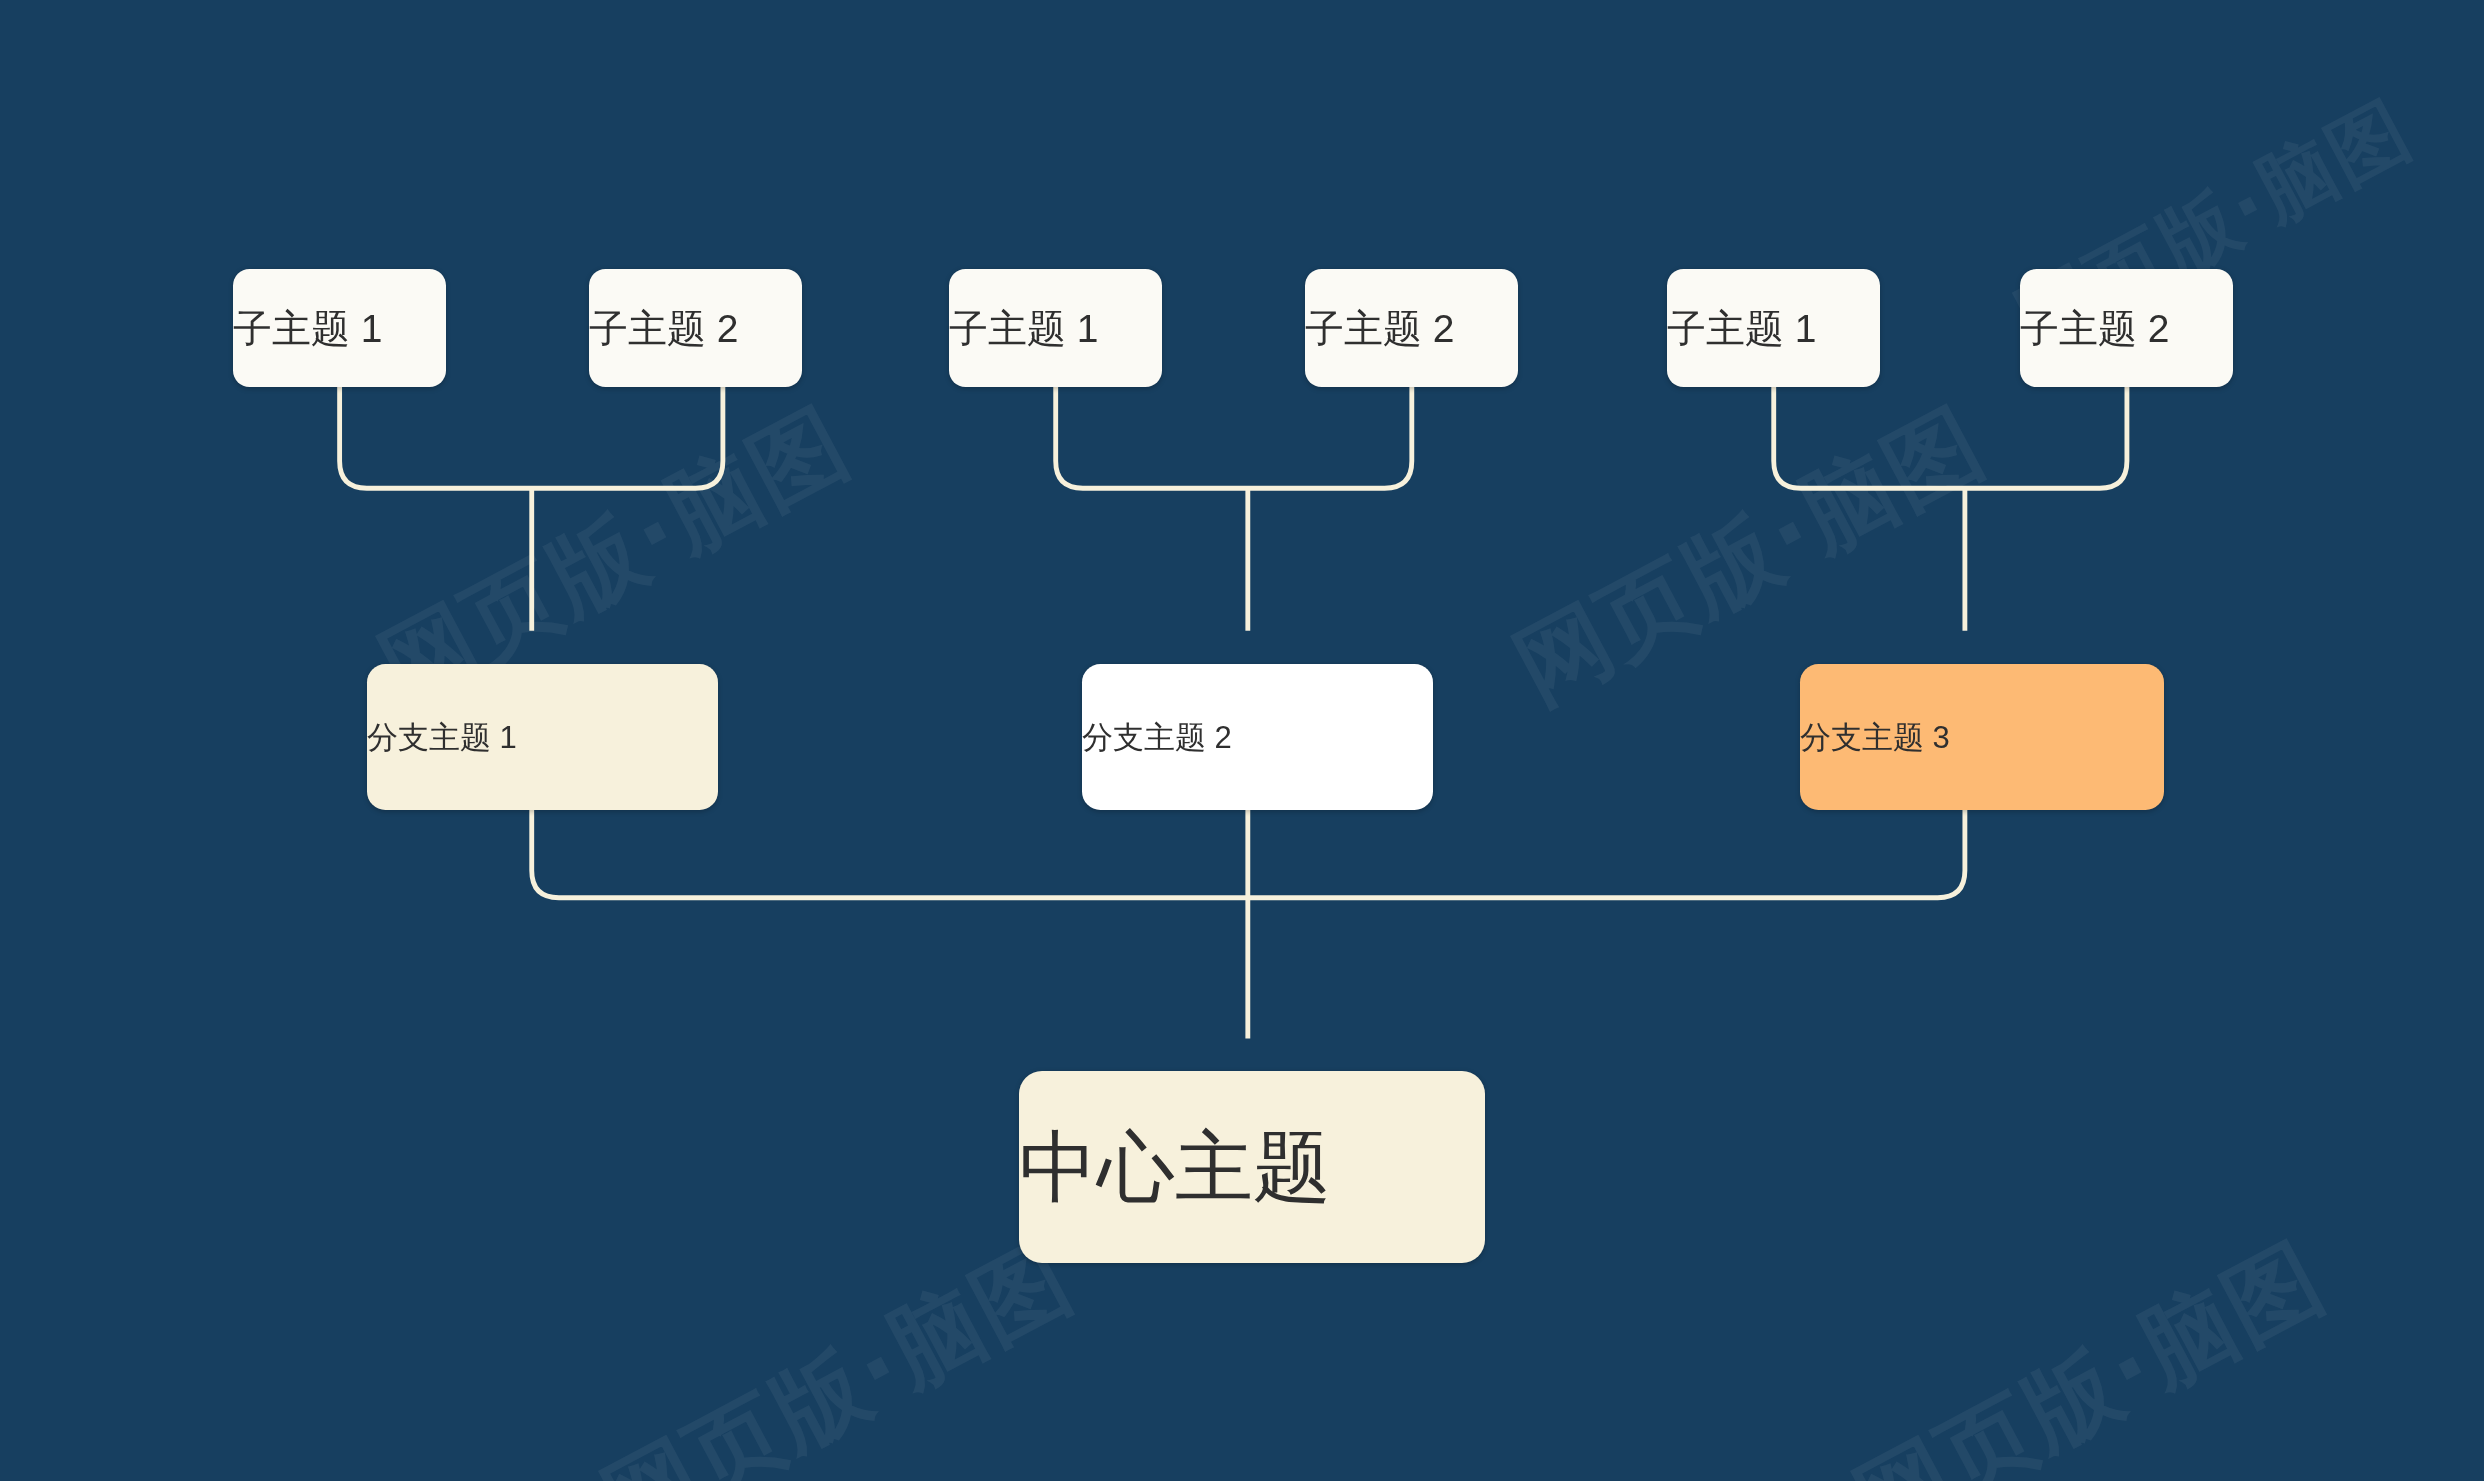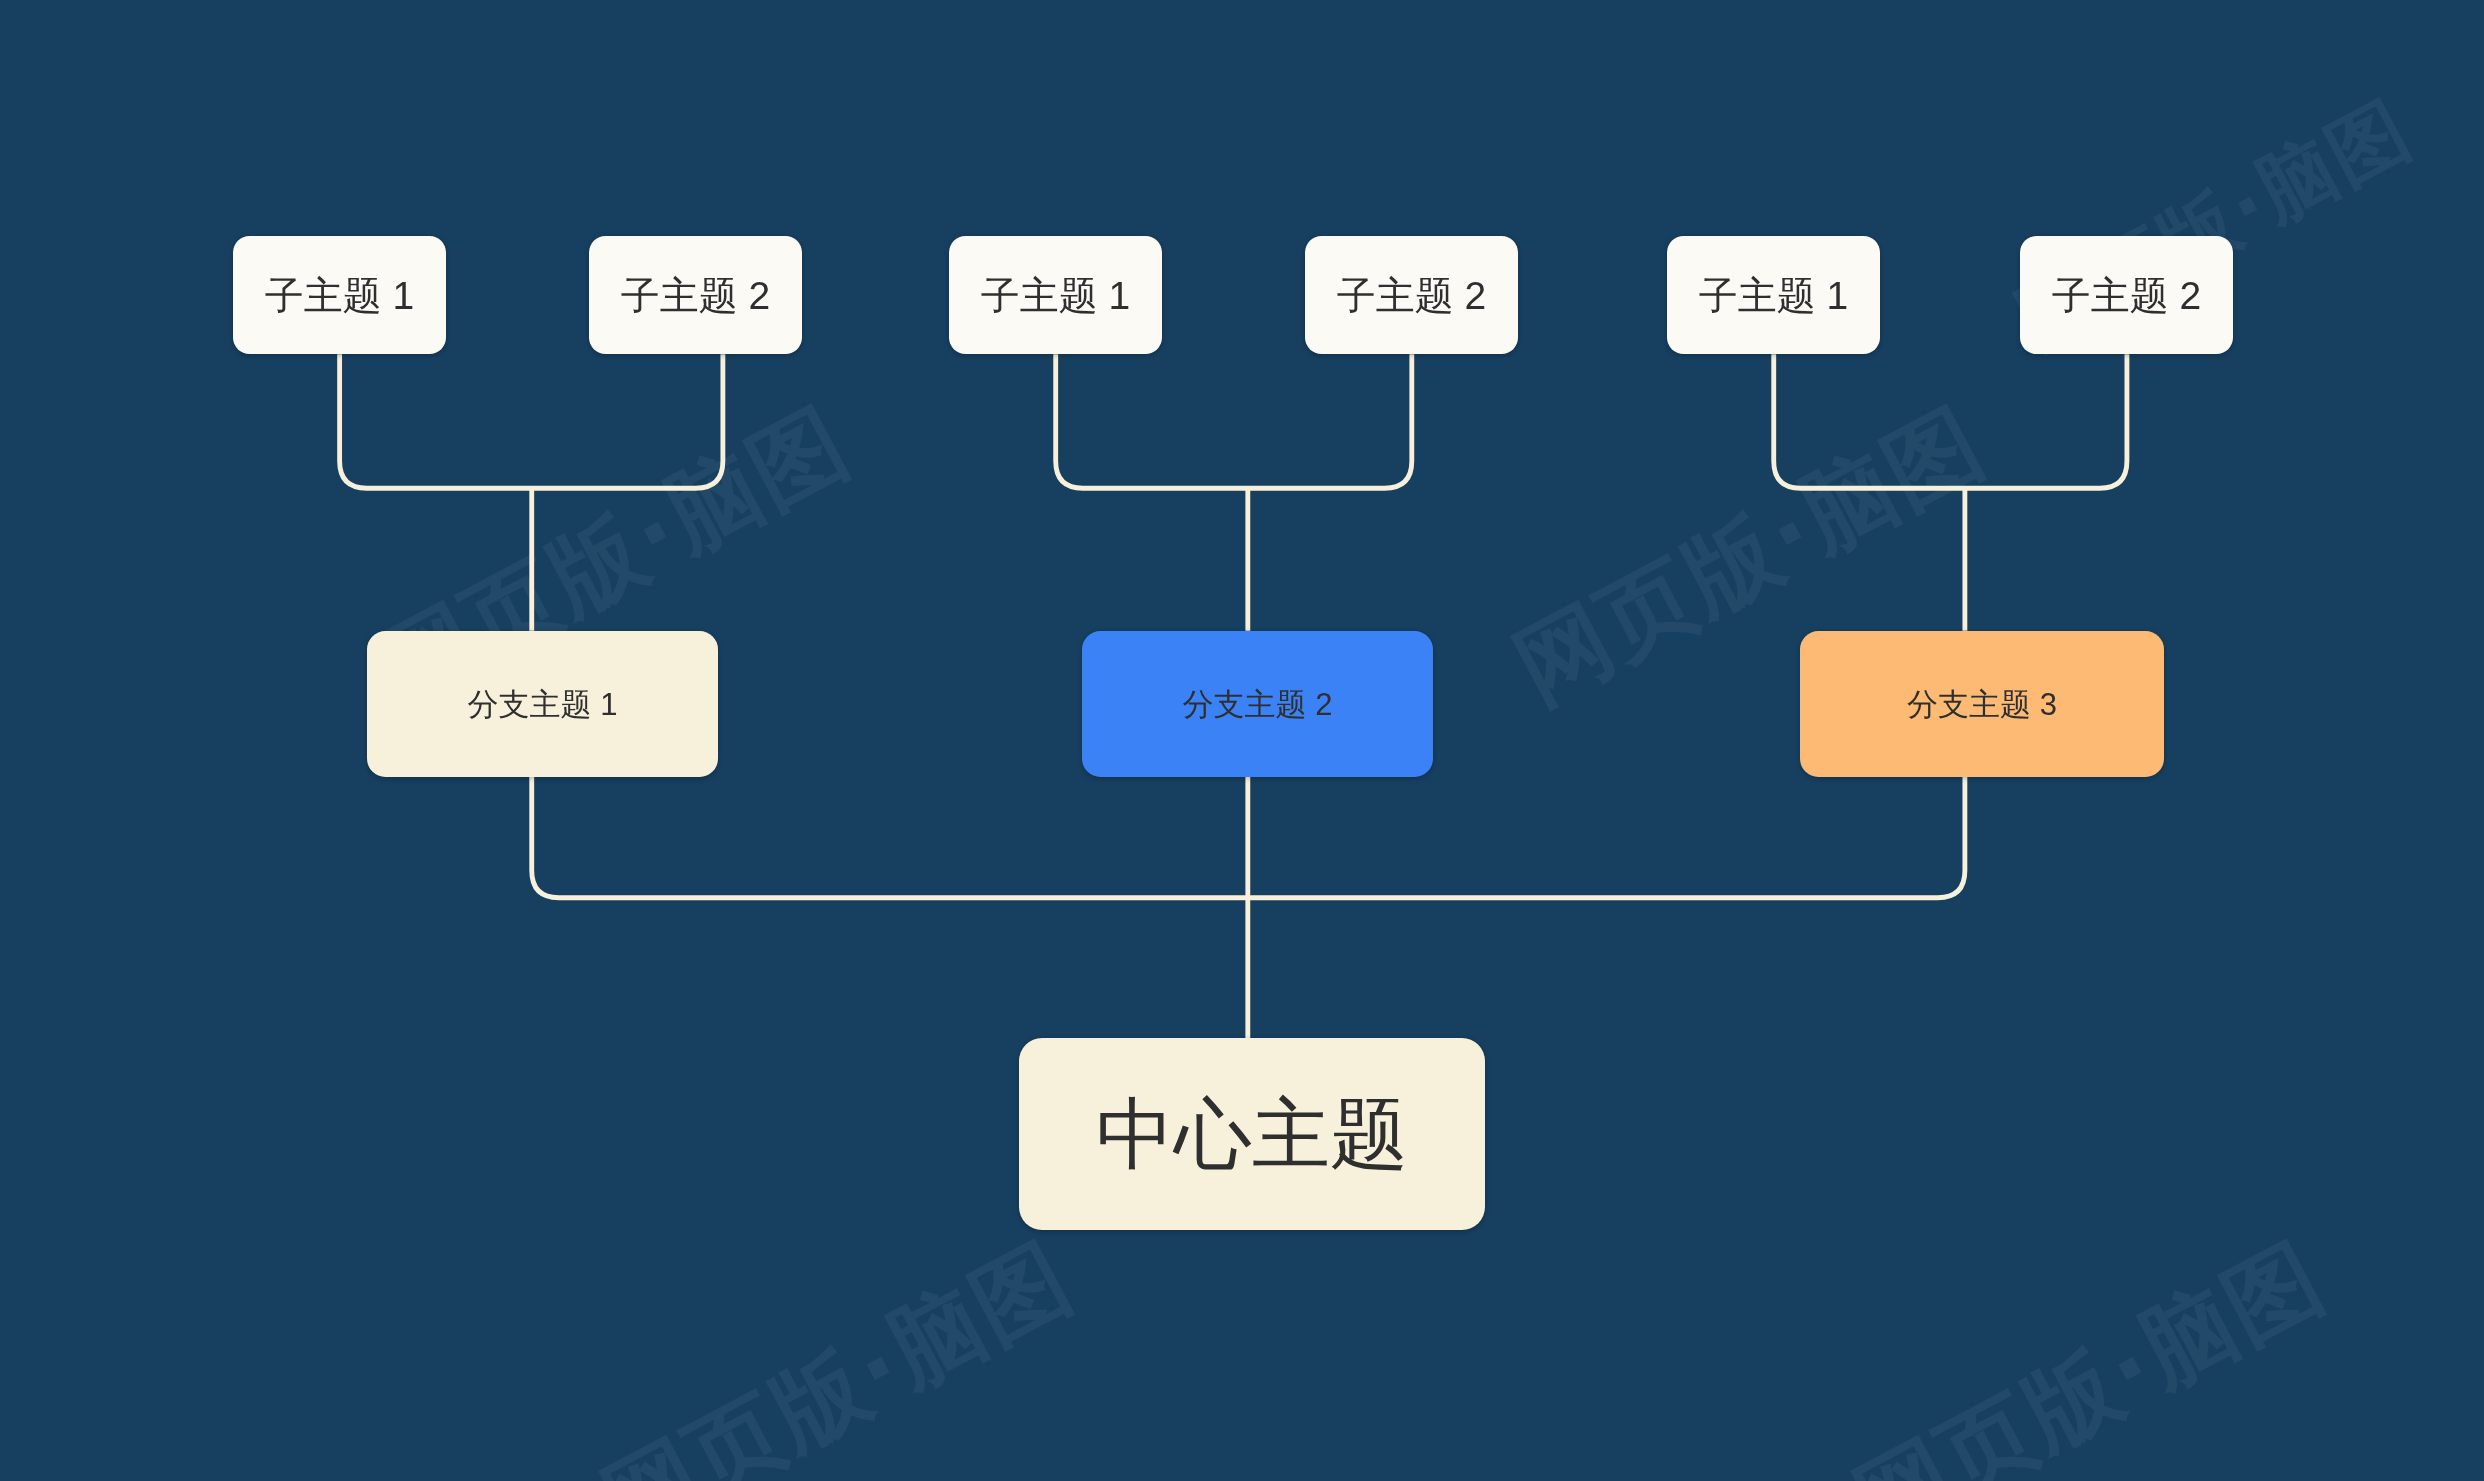--- a/index.html
+++ b/index.html
@@ -56,25 +56,25 @@
     position: absolute;
     left: 0; top: 0;
     width: 2484px;
     height: 1482px;
     z-index: 3;
   }
   .node {
     position: absolute;
     display: flex;
     align-items: center;
-    justify-content: center;
     box-sizing: border-box;
     color: #2f2f2f;
     white-space: nowrap;
     box-shadow: 0 1.9px 4.9px rgba(0,0,0,0.22);
+    margin-top: 33px;
   }
   .node-sub {
     background: #fbfaf5;
     border-radius: 16.5px;
     font-size: 39px;
     height: 118px;
   }
   .node-branch {
     background: #f7f1dc;
     border-radius: 18.4px;
@@ -122,21 +122,21 @@
       </div>
       <div class="node node-branch" style="left: 367px; top: 631px; width: 351px; background: rgb(247, 241, 220);">
         <span class="node-label">分支主题 1</span>
       </div>
       <div class="node node-sub" style="left: 233px; top: 236px; width: 213px; background: rgb(251, 250, 245);">
         <span class="node-label">子主题 1</span>
       </div>
       <div class="node node-sub" style="left: 589px; top: 236px; width: 213px; background: rgb(251, 250, 245);">
         <span class="node-label">子主题 2</span>
       </div>
-      <div class="node node-branch" style="left: 1082px; top: 631px; width: 351px; background: #3b82f6;">
+      <div class="node node-branch" style="left: 1082px; top: 631px; width: 351px; background: #ffffff;">
         <span class="node-label">分支主题 2</span>
       </div>
       <div class="node node-sub" style="left: 949px; top: 236px; width: 213px; background: rgb(251, 250, 245);">
         <span class="node-label">子主题 1</span>
       </div>
       <div class="node node-sub" style="left: 1305px; top: 236px; width: 213px; background: rgb(251, 250, 245);">
         <span class="node-label">子主题 2</span>
       </div>
       <div class="node node-branch" style="left: 1800px; top: 631px; width: 364px; background: #fdba74;">
         <span class="node-label">分支主题 3</span>

